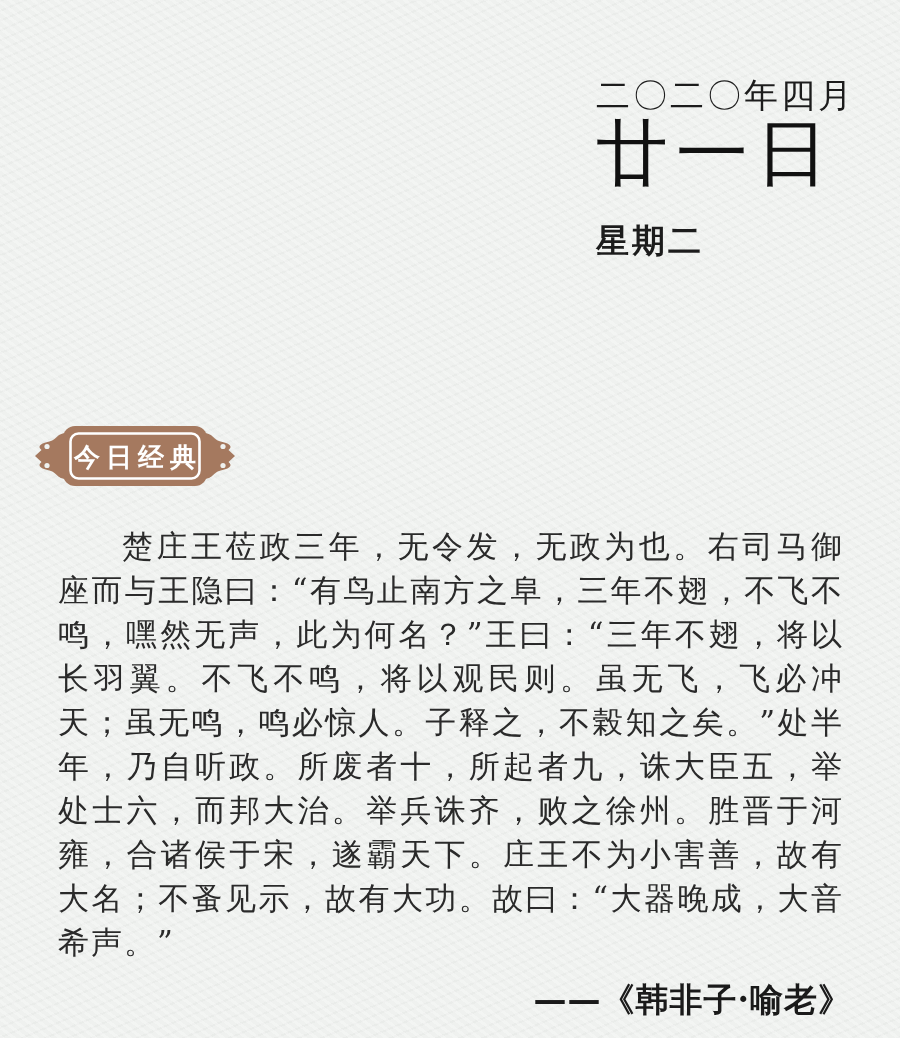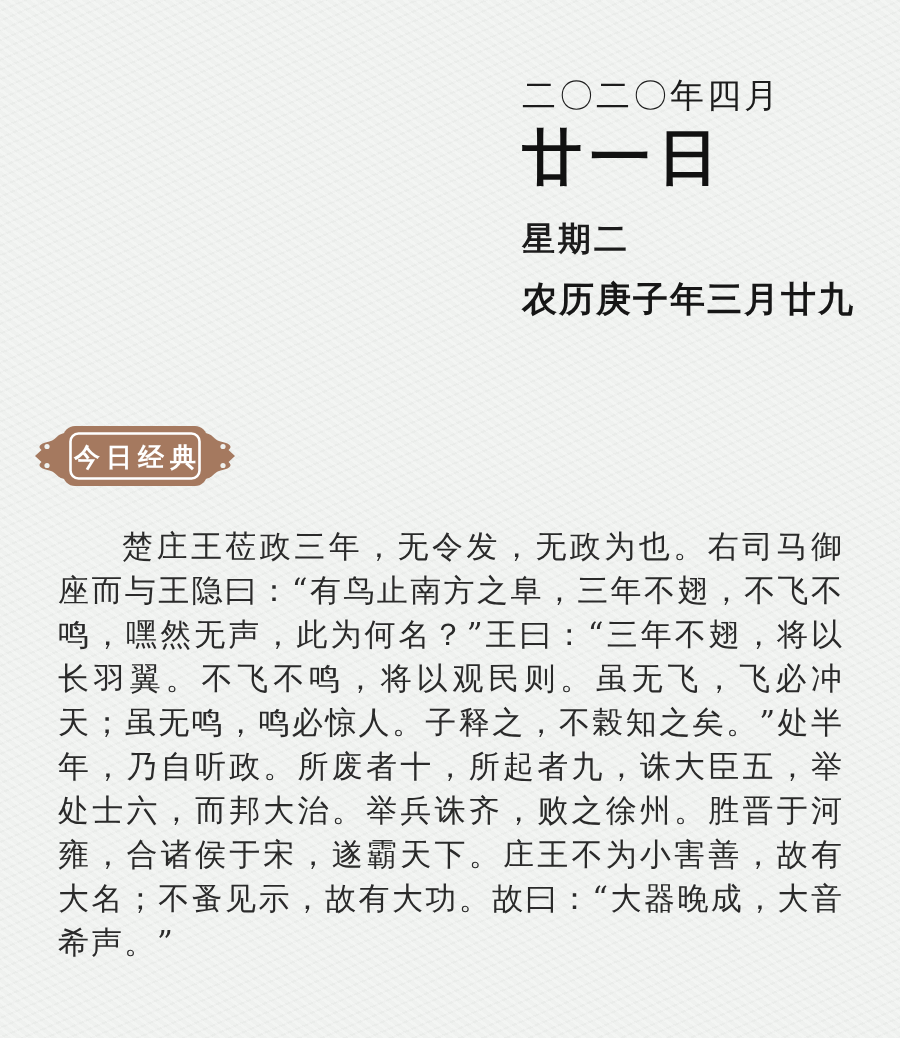--- a/index.html
+++ b/index.html
@@ -20,25 +20,25 @@
     top:74px; right:45px;
   }
   .date-line{
     font-size:34px;
     letter-spacing:3px;
     font-weight:500;
     line-height:1.25;
     color:#1c1c1c;
   }
   .day{
-    font-size:60px;
-    font-weight:700;
+    font-size:72px;
+    font-weight:400;
     letter-spacing:8px;
     line-height:1.0;
-    margin-top:10px;
+    margin-top:0;
     color:#111;
   }
   .weekday{
     font-size:33px;
     font-weight:700;
     letter-spacing:3px;
     margin-top:32px;
     line-height:1.2;
     color:#1c1c1c;
   }
@@ -84,21 +84,20 @@
 </style>
 </head>
 <body>
 
 <div class="page">
 
   <div class="header">
     <div class="date-line">二〇二〇年四月</div>
     <div class="day">廿一日</div>
     <div class="weekday">星期二</div>
-    <div class="lunar">农历庚子年三月廿九</div>
   </div>
 
   <div class="badge">
     <svg viewBox="0 0 200 72" aria-hidden="true">
       <g fill="#a5795f">
 
         <g>
           <path d="M32 13 C21 13 23 20 12.5 22 C4.5 23.5 2.5 27 6.5 30 L0 36 L6.5 42 C2.5 45 4.5 48.5 12.5 50 C23 52 21 59 32 59 Z"></path>
           <circle cx="12" cy="26.5" r="2.6" fill="#eff1ef"></circle>
           <circle cx="12" cy="45.5" r="2.6" fill="#eff1ef"></circle>
@@ -112,15 +111,16 @@
 
         <rect x="28" y="6" width="144" height="60" rx="12"></rect>
         <rect x="35.5" y="13.5" width="129" height="45" rx="8" fill="none" stroke="#ffffff" stroke-width="2.6"></rect>
       </g>
       <text x="103" y="45.5" text-anchor="middle" font-size="26" font-weight="700" letter-spacing="6" fill="#ffffff" font-family="DejaVu Serif, Liberation Serif, serif">今日经典</text>
     </svg>
   </div>
 
   <div class="article">
     <p class="passage">楚庄王莅政三年，无令发，无政为也。右司马御座而与王隐曰：“有鸟止南方之阜，三年不翅，不飞不鸣，嘿然无声，此为何名？”王曰：“三年不翅，将以长羽翼。不飞不鸣，将以观民则。虽无飞，飞必冲天；虽无鸣，鸣必惊人。子释之，不榖知之矣。”处半年，乃自听政。所废者十，所起者九，诛大臣五，举处士六，而邦大治。举兵诛齐，败之徐州。胜晋于河雍，合诸侯于宋，遂霸天下。庄王不为小害善，故有大名；不蚤见示，故有大功。故曰：“大器晚成，大音希声。”</p>
+    <div class="attribution">——《韩非子·喻老》</div>
   </div>
 
 </div>
 
 </body></html>

